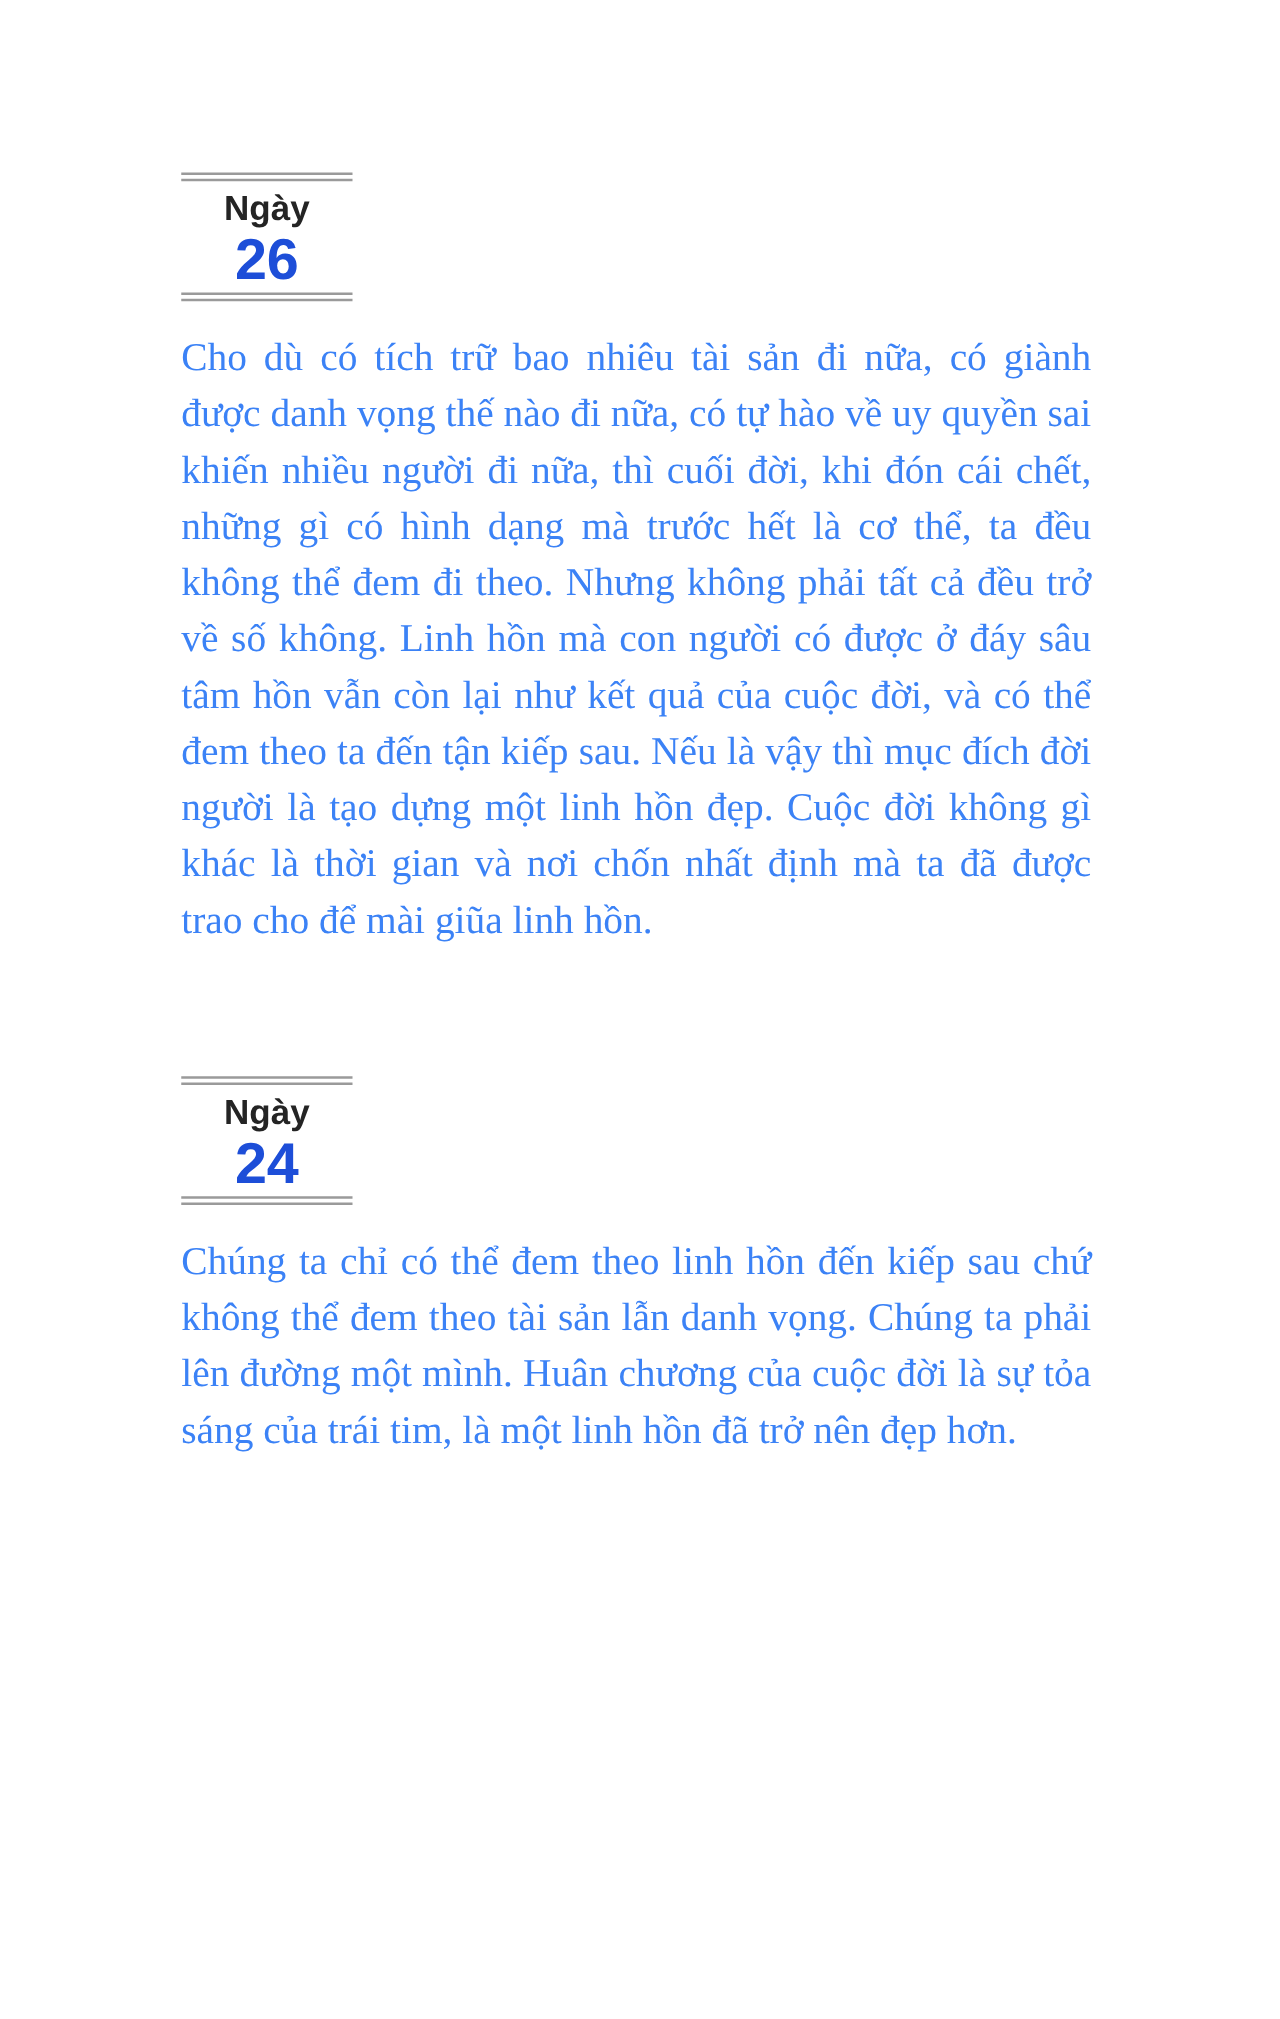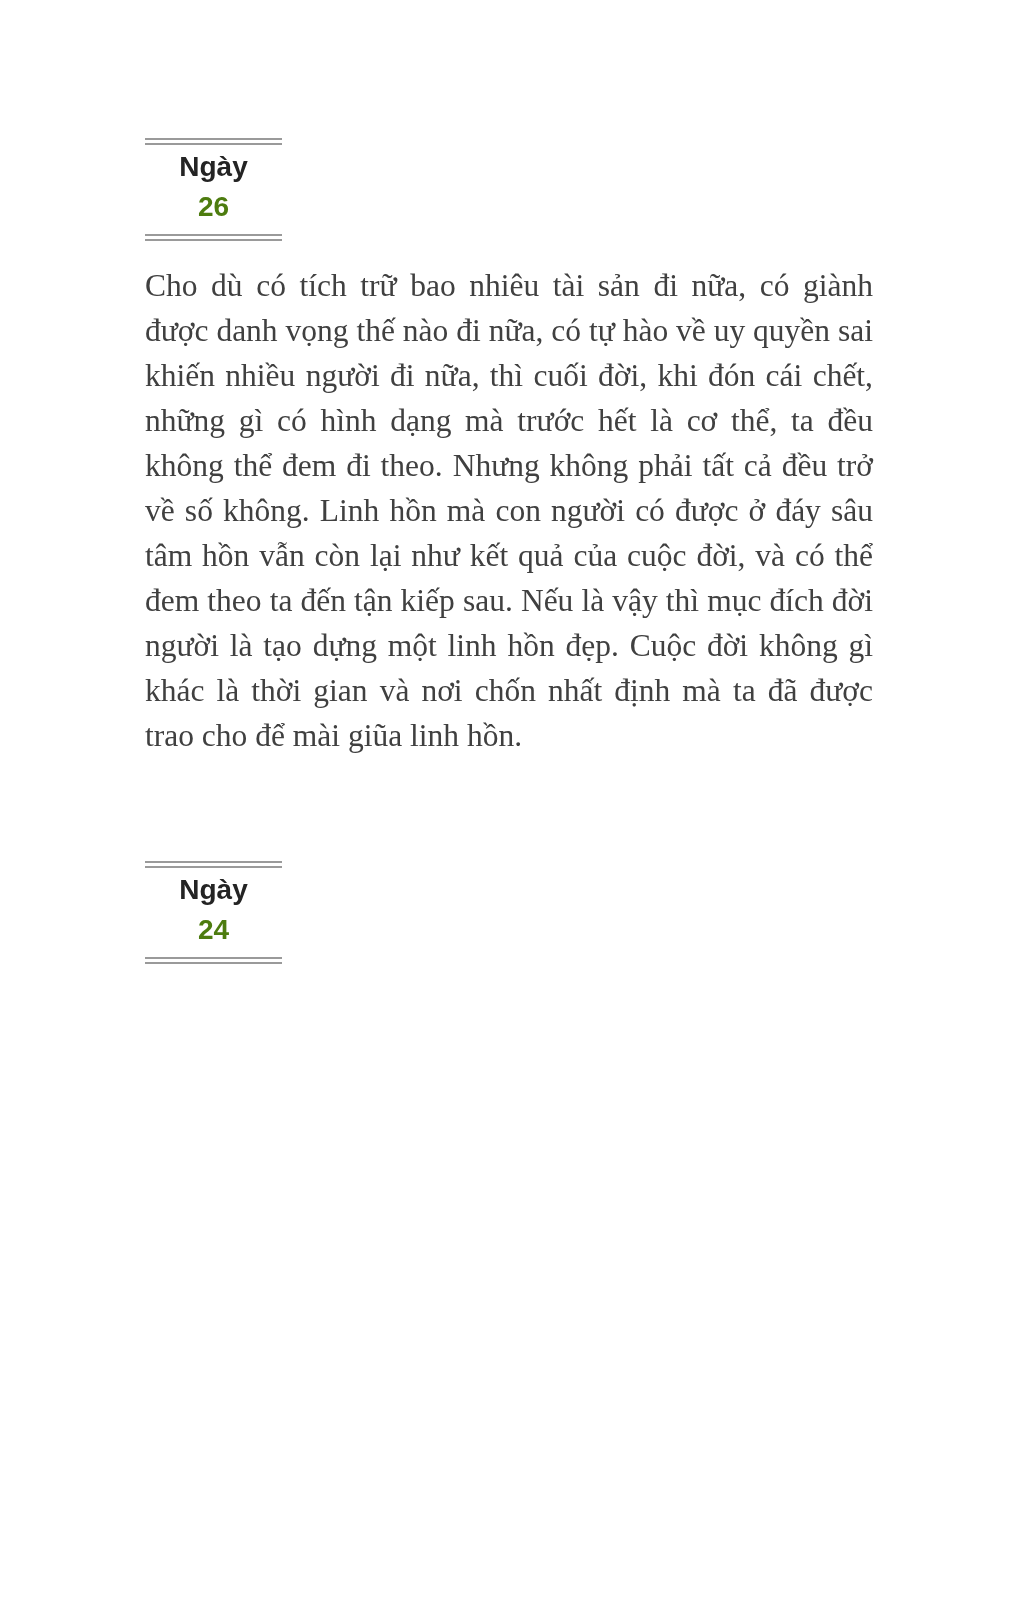--- a/index.html
+++ b/index.html
@@ -41,40 +41,40 @@
     font-family: "Liberation Sans", "DejaVu Sans", sans-serif;
     font-weight: 600;
     font-size: 28px;
     line-height: 34px;
     color: #242424;
     margin-top: 5px;
   }
   .day-number {
     font-family: "Liberation Sans", "DejaVu Sans", sans-serif;
     font-weight: 800;
-    font-size: 28px;
+    font-size: 46px;
     line-height: 46px;
-    color: #4d7c0f;
+    color: #1d4ed8;
     margin-bottom: 4px;
   }
   .entry-title {
     margin: 0 0 0 21px;
     padding-top: 13px;
     font-family: "Liberation Sans", "DejaVu Sans", sans-serif;
     font-weight: 800;
     font-size: 30px;
     line-height: 34px;
     color: #1d1d1d;
     letter-spacing: 0.2px;
   }
   .entry-body {
     margin: 22px 0 0 0;
     font-size: 31.5px;
     line-height: 45px;
-    color: #404040;
+    color: #3b82f6;
     text-align: justify;
     text-justify: inter-word;
   }
   .page-footer {
     position: absolute;
     left: 140px;
     top: 1494px;
     font-size: 27px;
     line-height: 32px;
     color: #3d3d3d;
@@ -106,20 +106,21 @@
 
   <section class="entry entry-27">
     <header class="entry-header">
       <div class="day-box">
         <div class="day-rule"></div>
         <div class="day-label">Ngày</div>
         <div class="day-number">24</div>
         <div class="day-rule"></div>
       </div>
     </header>
+    <p class="entry-body">Chúng ta chỉ có thể đem theo linh hồn đến kiếp sau chứ không thể đem theo tài sản lẫn danh vọng. Chúng ta phải lên đường một mình. Huân chương của cuộc đời là sự tỏa sáng của trái tim, là một linh hồn đã trở nên đẹp hơn.</p>
   </section>
 
   <footer class="page-footer">
     <span class="page-number">178</span>
     <span class="author">Inamori Kazuo</span>
   </footer>
 
 </div>
 
 </body></html>

